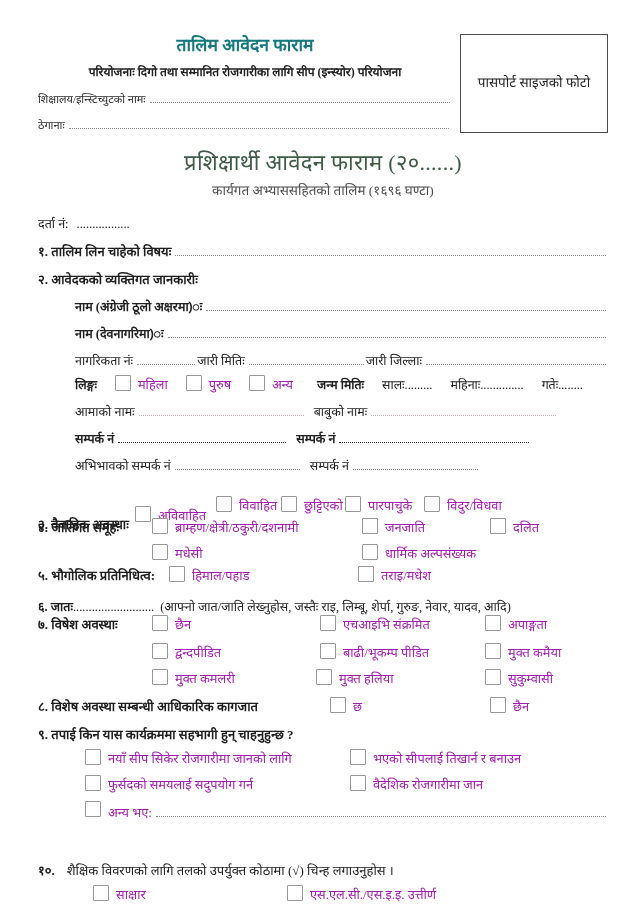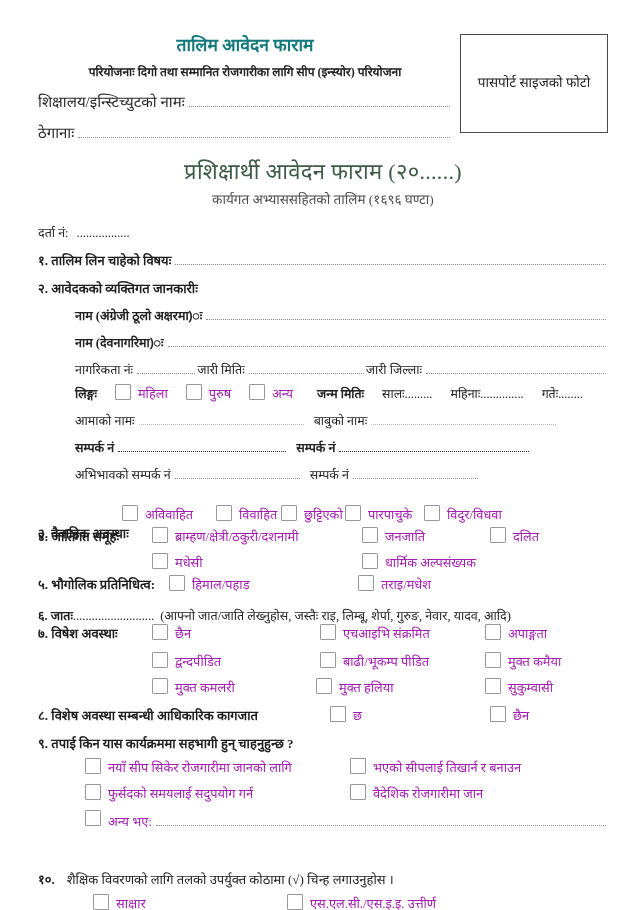--- a/index.html
+++ b/index.html
@@ -11,21 +11,21 @@
   .page{box-sizing:border-box;width:643px;height:910px;padding:20px 35px 0 38px;position:relative;}
   .hdr{display:flex;align-items:flex-start;justify-content:space-between;}
   .hdr-left{flex:1 1 auto;min-width:0;}
   .h-title{color:#14797c;font-weight:bold;font-size:17.5px;text-align:center;margin-top:12px;}
   .h-project{font-weight:bold;font-size:12px;text-align:center;margin-top:7px;white-space:nowrap;}
   .photo-box{
     width:126px;height:93px;border:1.5px solid #4a4a4a;margin-left:8px;margin-top:14px;
     display:flex;align-items:center;justify-content:center;text-align:center;
     font-size:13.5px;line-height:1.55;padding:2px 10px;flex:0 0 auto;box-sizing:content-box;
   }
-  .fline{display:flex;align-items:baseline;font-size:15px;margin-top:11px;color:#2a2a2a;}
+  .fline{display:flex;align-items:baseline;font-size:11px;margin-top:11px;color:#2a2a2a;}
   .dotfill{flex:1 1 auto;border-bottom:1.3px dotted #8a8a8a;margin:0 2px 3px 4px;min-width:20px;height:1px;}
   .dotfill.light{border-bottom:1.2px dotted #c0b0b0;}
   .dotfill.strong{border-bottom:1.6px dotted #2f2f2f;}
   .dotfill.fix{flex:0 0 auto;}
   .form-title{ text-align:center;color:#3f5b47;font-size:22px;margin-top:13px;letter-spacing:.3px;}
   .form-sub{text-align:center;color:#4d4d4d;font-size:13.5px;margin-top:5px;}
   .line{display:flex;align-items:baseline;margin-top:10px;}
   .sec{font-weight:bold;color:#1e1e1e;}
   .indent{margin-left:37px;}
   .crow{position:relative;height:22px;white-space:nowrap;}
@@ -124,21 +124,21 @@
 
   <div class="line indent small">
     <span>अभिभावको सम्पर्क नं</span>
     <span class="dotfill fix" style="flex:0 0 125px;"></span>
     <span style="margin-left:8px;">सम्पर्क नं</span>
     <span class="dotfill fix" style="flex:0 0 125px;"></span>
   </div>
 
   <div class="crow mt22">
     <span class="at sec" style="left:0;margin-top:19px;">३. वैवाहिक अवस्थाः</span>
-    <span class="at" style="left:84px;"><span class="cb"></span><span class="opt">अविवाहित</span></span>
+    <span class="at" style="left:97px;margin-top:10px;"><span class="cb"></span><span class="opt">अविवाहित</span></span>
     <span class="at" style="left:178px;"><span class="cb"></span><span class="opt">विवाहित</span></span>
     <span class="at" style="left:243px;"><span class="cb"></span><span class="opt">छुट्टिएको</span></span>
     <span class="at" style="left:307px;"><span class="cb"></span><span class="opt">पारपाचुके</span></span>
     <span class="at" style="left:386px;"><span class="cb"></span><span class="opt">विदुर/विधवा</span></span>
   </div>
 
   <div class="crow">
     <span class="at sec" style="left:0;">४. जातिगत समूहः</span>
     <span class="at" style="left:114px;"><span class="cb"></span><span class="opt">ब्राम्हण/क्षेत्री/ठकुरी/दशनामी</span></span>
     <span class="at" style="left:324px;"><span class="cb"></span><span class="opt">जनजाति</span></span>

